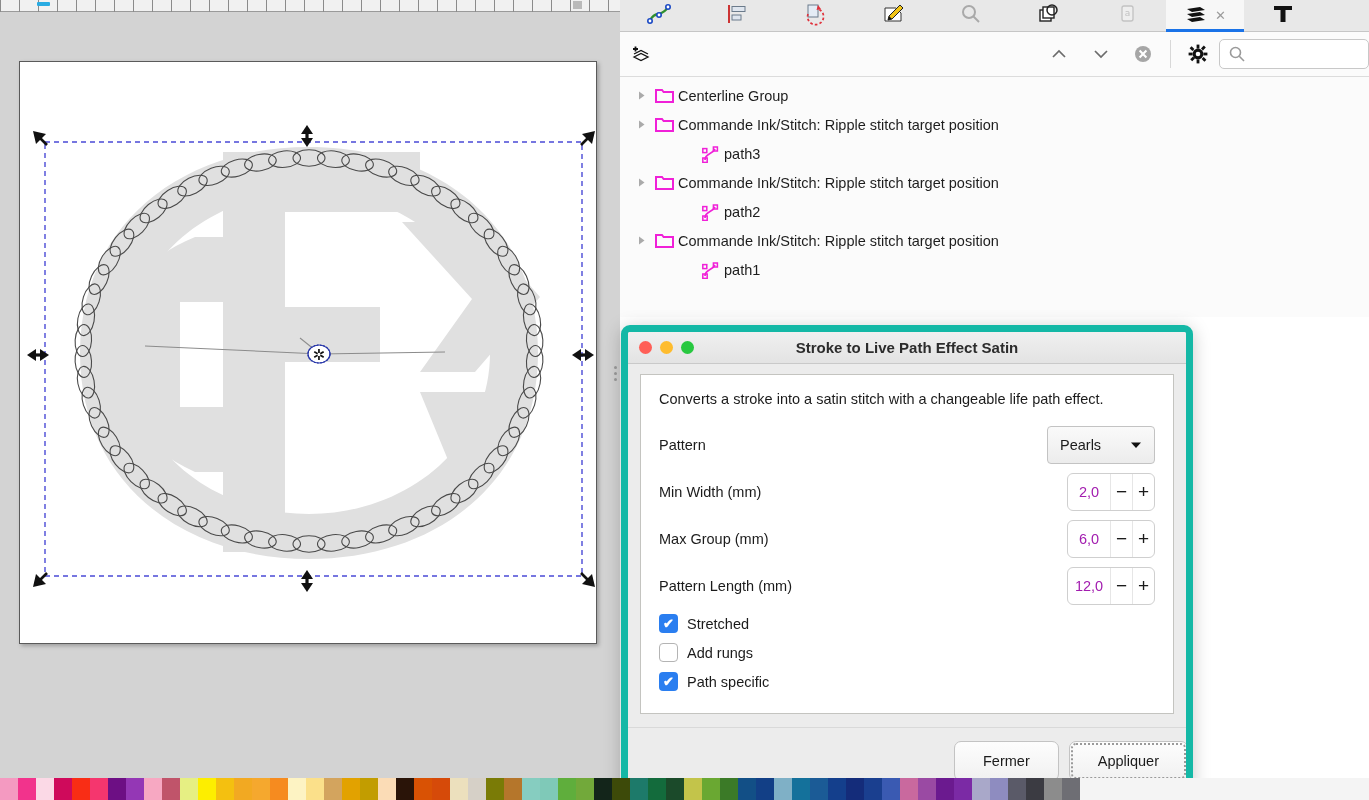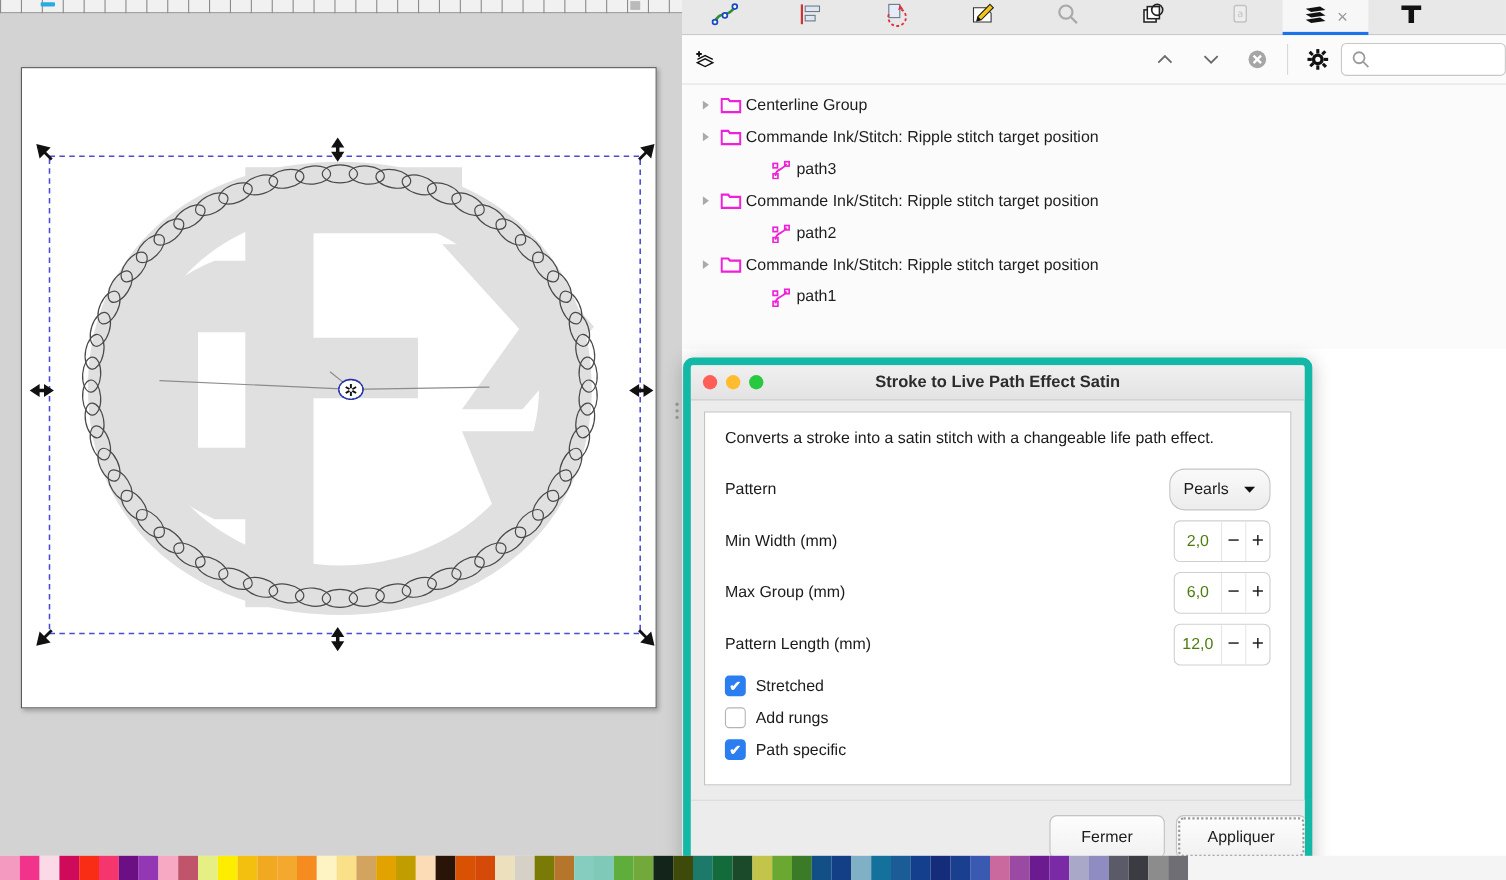--- a/index.html
+++ b/index.html
@@ -145,30 +145,30 @@
   }
   #tabpage {
     background: #ffffff; border: 1px solid #c4c4c0;
     height: 340px; padding: 16px 18px 0 18px;
   }
   #dlg-desc { font-size: 14.5px; color: #1b1b1b; margin-bottom: 14px; }
   .frow { display: flex; align-items: center; height: 47px; }
   .frow .flabel { font-size: 14.5px; color: #1b1b1b; flex: 1 1 auto; }
 
   .combo {
-    width: 92px; height: 38px; border: 1px solid #c3c3c3; border-radius: 14px;
+    width: 108px; height: 38px; border: 1px solid #c3c3c3; border-radius: 4px;
     background: linear-gradient(#fafafa,#ececec);
     display: flex; align-items: center; justify-content: space-between;
     padding: 0 10px 0 12px; font-size: 14.5px; color: #1b1b1b;
   }
   .spin {
     width: 88px; height: 38px; border: 1px solid #cfcfcf; border-radius: 6px;
     background: #fff; display: flex; align-items: stretch; overflow: hidden;
   }
-  .spin .val { flex: 1 1 auto; display: flex; align-items: center; justify-content: center; font-size: 14.5px; color: #4d7c0f; }
+  .spin .val { flex: 1 1 auto; display: flex; align-items: center; justify-content: center; font-size: 14.5px; color: #a21caf; }
   .spin .btn {
     width: 22px; display: flex; align-items: center; justify-content: center;
     font-size: 19px; color: #1b1b1b; border-left: 1px solid #e6e6e6;
   }
   .chkrow { display: flex; align-items: center; height: 29px; }
   .chk {
     width: 19px; height: 19px; border-radius: 4px; margin-right: 9px;
     display: flex; align-items: center; justify-content: center; flex: 0 0 19px;
   }
   .chk.on { background: #2a7ef0; }

